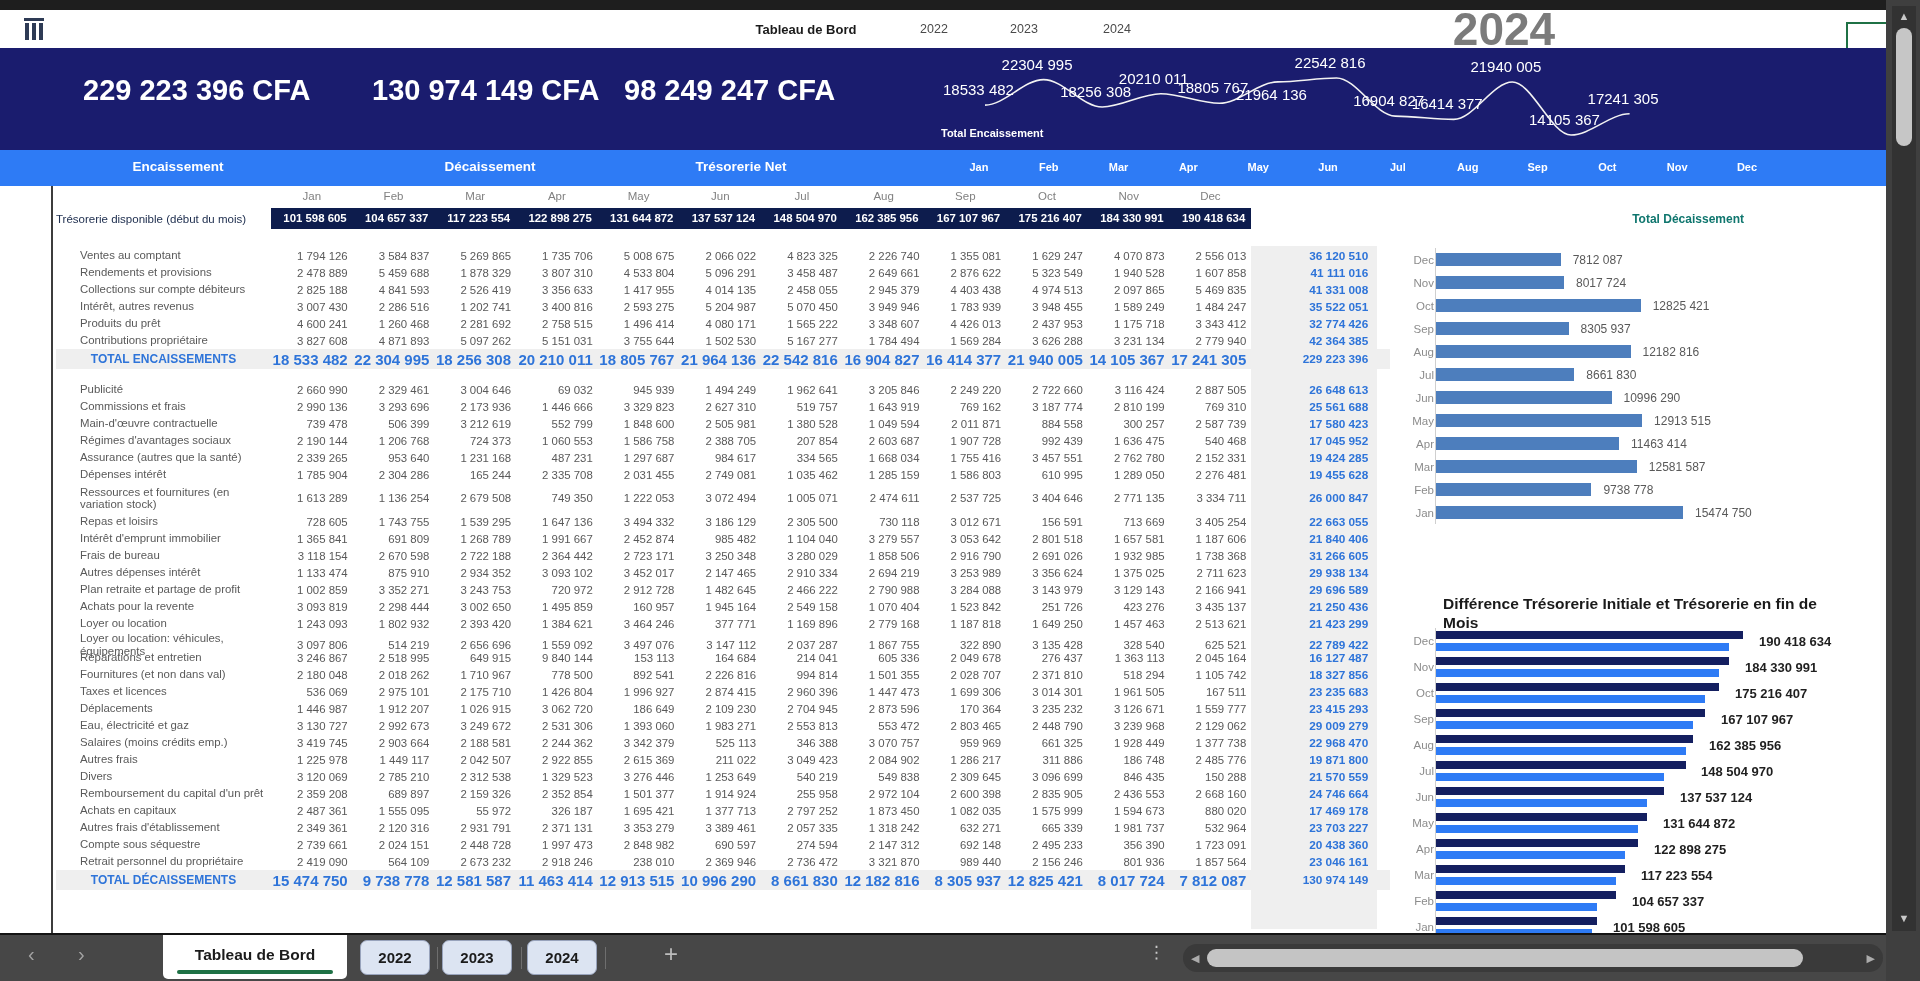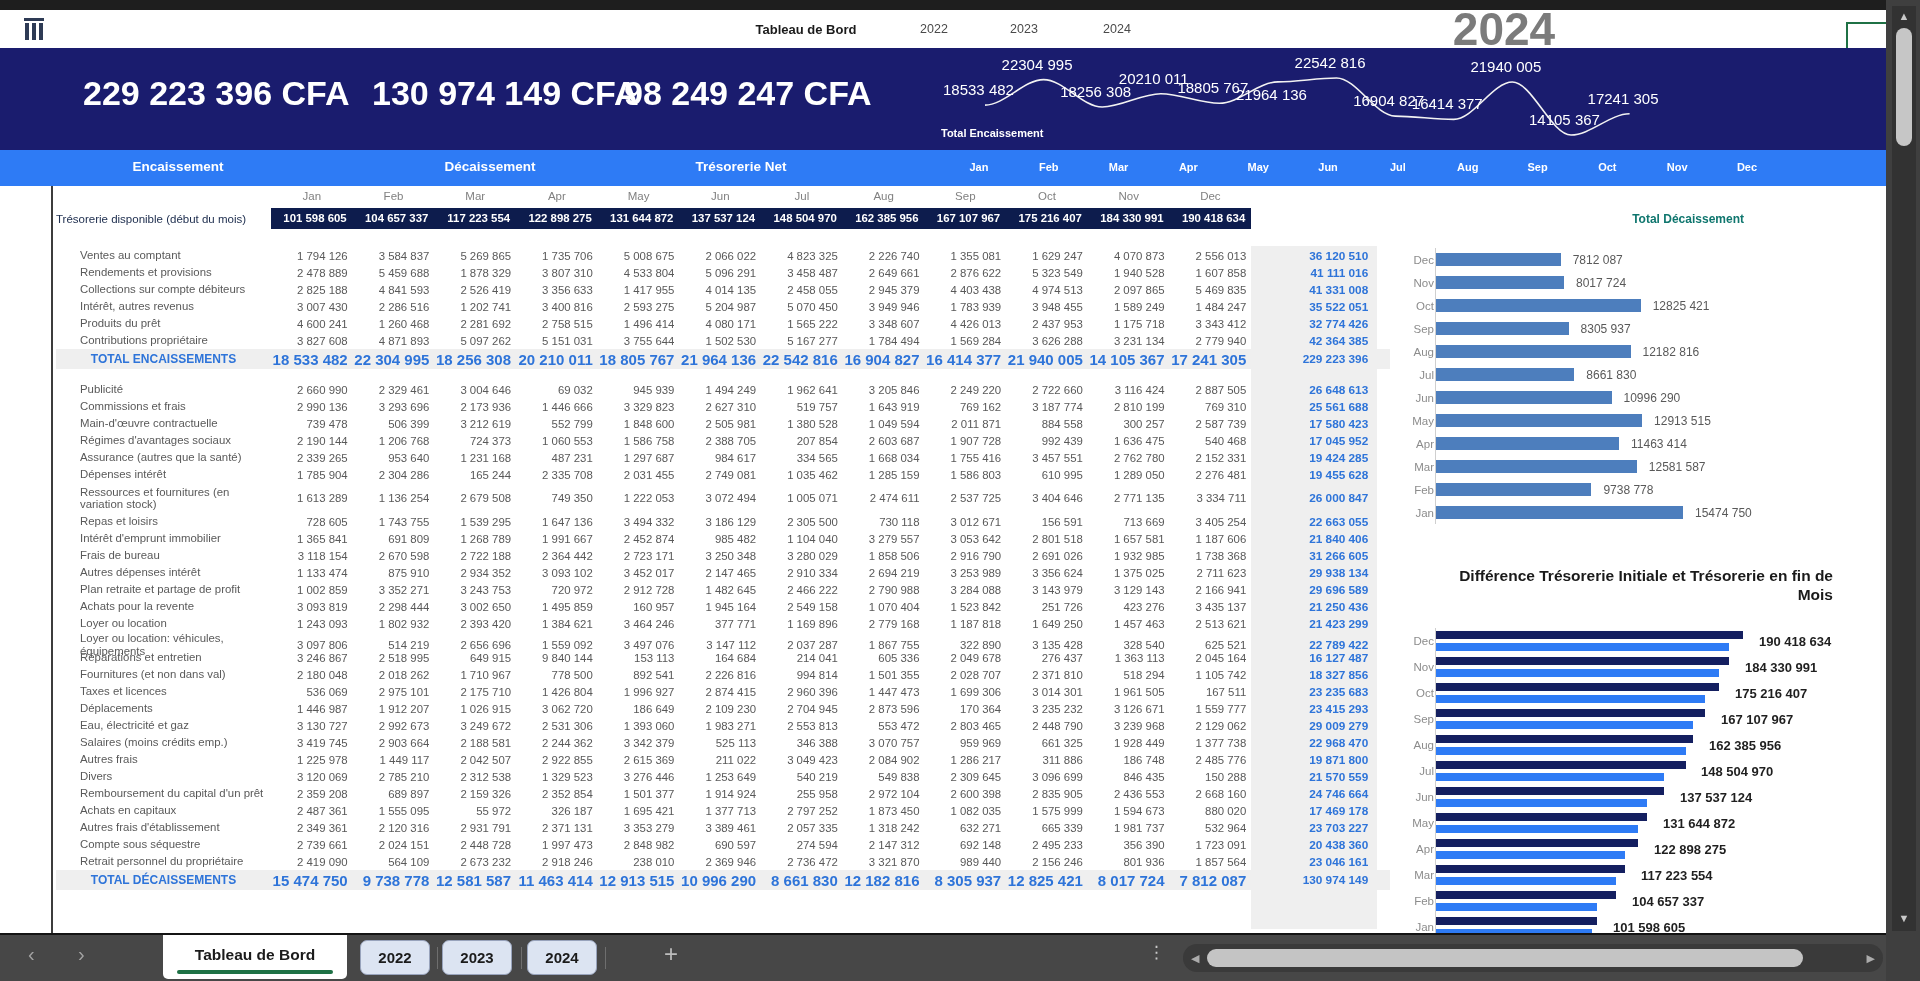--- a/index.html
+++ b/index.html
@@ -10,21 +10,21 @@
   .corner{left:0;top:0;width:66px;height:14px;background:#1E1E1E}
   .titlebar{left:0;top:10px;width:1886px;height:38px;background:#FFFFFF}
   .app-icon{left:24px;top:8px;width:20px;height:22px}
   .page-title{left:56px;top:7px;font-size:21px;font-weight:700;color:#141414;letter-spacing:.3px;white-space:nowrap}
   .navlink{top:12px;font-size:12.5px;color:#4A4A4A;text-align:center;cursor:pointer}
   .nav-bold{font-weight:700;color:#1B1B1B;font-size:13px}
   .year-badge{left:1404px;top:-8px;width:200px;text-align:center;font-size:46px;font-weight:700;color:#7B7B7B}
   .sel-box{left:1846px;top:12px;width:40px;height:24px;background:#fff;border:2px solid #1F7145}
   
   .hero{left:0;top:48px;width:1886px;height:102px;background:#1A1C6E;overflow:hidden}
-  .bigv{position:absolute;top:26px;font-size:34px;font-weight:700;color:#fff;white-space:nowrap}
+  .bigv{position:absolute;top:26px;font-size:29px;font-weight:700;color:#fff;white-space:nowrap}
   .spark-svg{position:absolute;left:940px;top:2px}
   .sklbl{position:absolute;width:84px;text-align:left;font-size:15px;color:#fff;white-space:nowrap}
   .spark-cap{position:absolute;left:941px;top:79px;font-size:11px;font-weight:700;color:#fff}
   
   .ribbon{left:0;top:150px;width:1886px;height:36px;background:#2E7BF5}
   .ribsec{position:absolute;top:9px;width:220px;text-align:center;font-size:13.5px;font-weight:700;color:#fff}
   .ribbon-months{position:absolute;left:944px;top:11px;width:838px;display:flex}
   .rmonth{flex:1;text-align:center;font-size:11px;font-weight:700;color:#fff}
   
   .content-bg{left:0;top:186px;width:1886px;height:747px;background:#fff}
@@ -52,21 +52,21 @@
   .tval{color:#2E74D9;font-weight:700;text-align:right;padding-right:5px;font-size:15px}
   
   .charts{left:1400px;top:186px;width:486px;height:747px;overflow:hidden;background:#fff}
   .c1title{position:absolute;left:0;top:26px;width:344px;text-align:right;font-size:12px;font-weight:700;color:#0f766e}
   .c1rows{position:absolute;left:0;top:62px;width:486px}
   .crow{display:flex;align-items:center;height:23px}
   .cml{width:34px;text-align:right;color:#8C8C8C;font-size:11.5px;flex:none}
   .cbarwrap{border-left:1px solid #CFCFCF;height:100%;display:flex;align-items:center;margin-left:1px;flex:1}
   .cbar{height:13.5px;background:#4D7EBD}
   .cval{margin-left:12px;color:#595959;font-size:12px;white-space:nowrap}
-  .c2title{position:absolute;left:43px;top:380px;width:390px;text-align:right;font-size:15.5px;font-weight:700;color:#1A1A1A;line-height:1.25}
+  .c2title{position:absolute;left:43px;top:408px;width:390px;text-align:left;font-size:15.5px;font-weight:700;color:#1A1A1A;line-height:1.25}
   .c2rows{position:absolute;left:0;top:442px;width:486px}
   .c2row{display:flex;align-items:center;height:26px;position:relative}
   .c2stack{border-left:1px solid #CFCFCF;height:100%;margin-left:1px;flex:1;display:flex;flex-direction:column;justify-content:center}
   .bardark{height:8px;background:#141F60;margin-bottom:4px}
   .barblue{height:8px;background:#2E7BF5}
   .c2val{position:absolute;top:50%;transform:translateY(-50%);font-size:13px;font-weight:700;color:#1F1F1F;white-space:nowrap}
   
   .rightcol{left:1886px;top:0;width:34px;height:981px;background:#3F3F3F}
   .vtrack{left:1892px;top:6px;width:24px;height:925px;background:#323232}
   .varrow{position:absolute;left:1892px;width:24px;text-align:center;color:#C9C9C9;font-size:11px;cursor:pointer}

